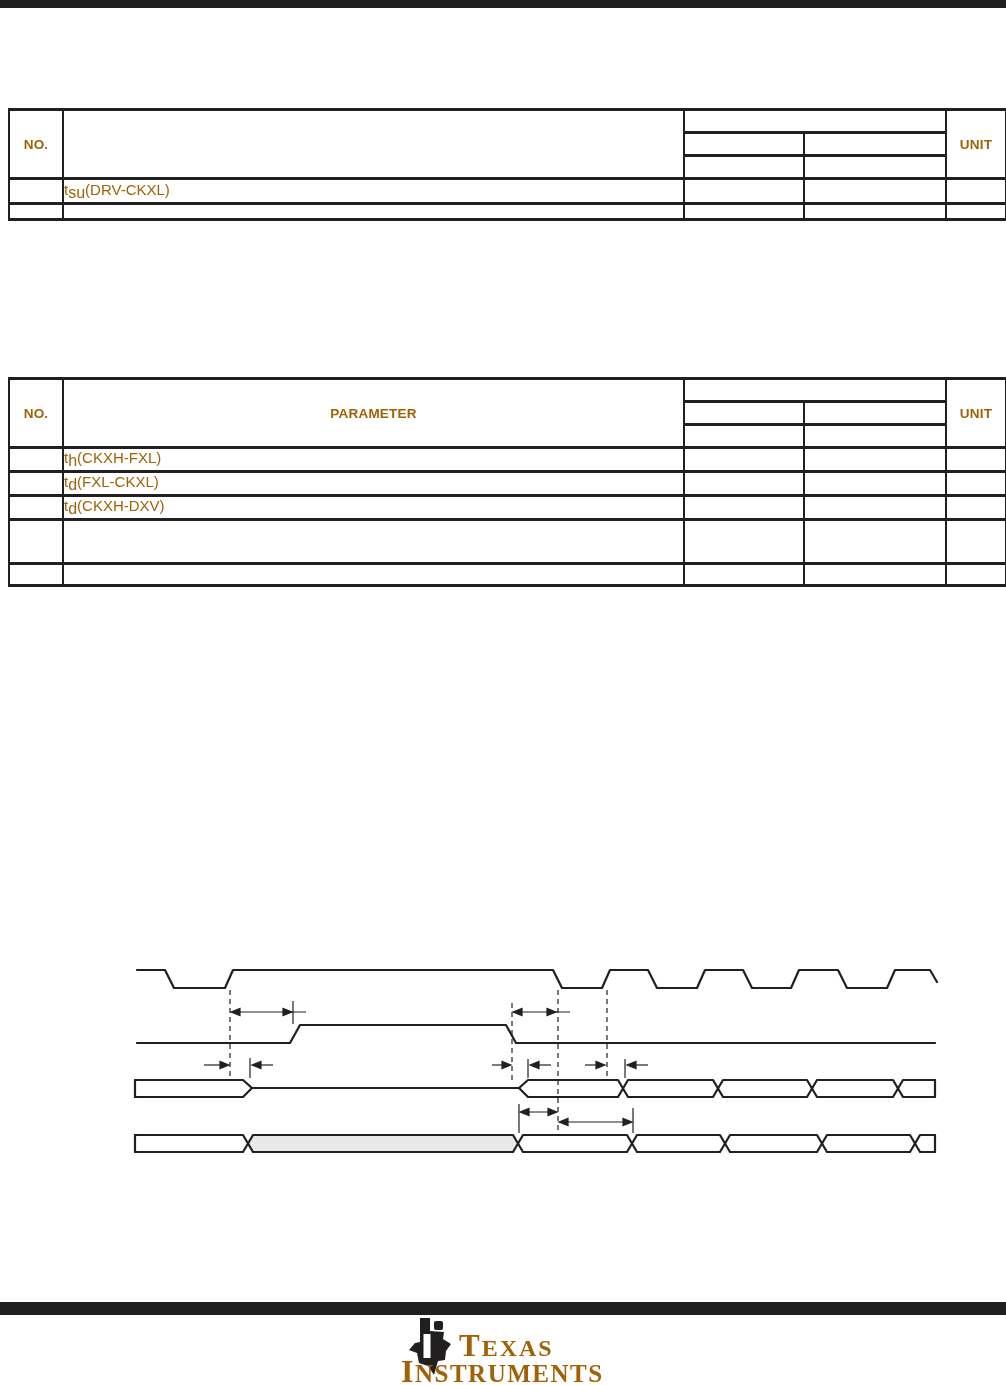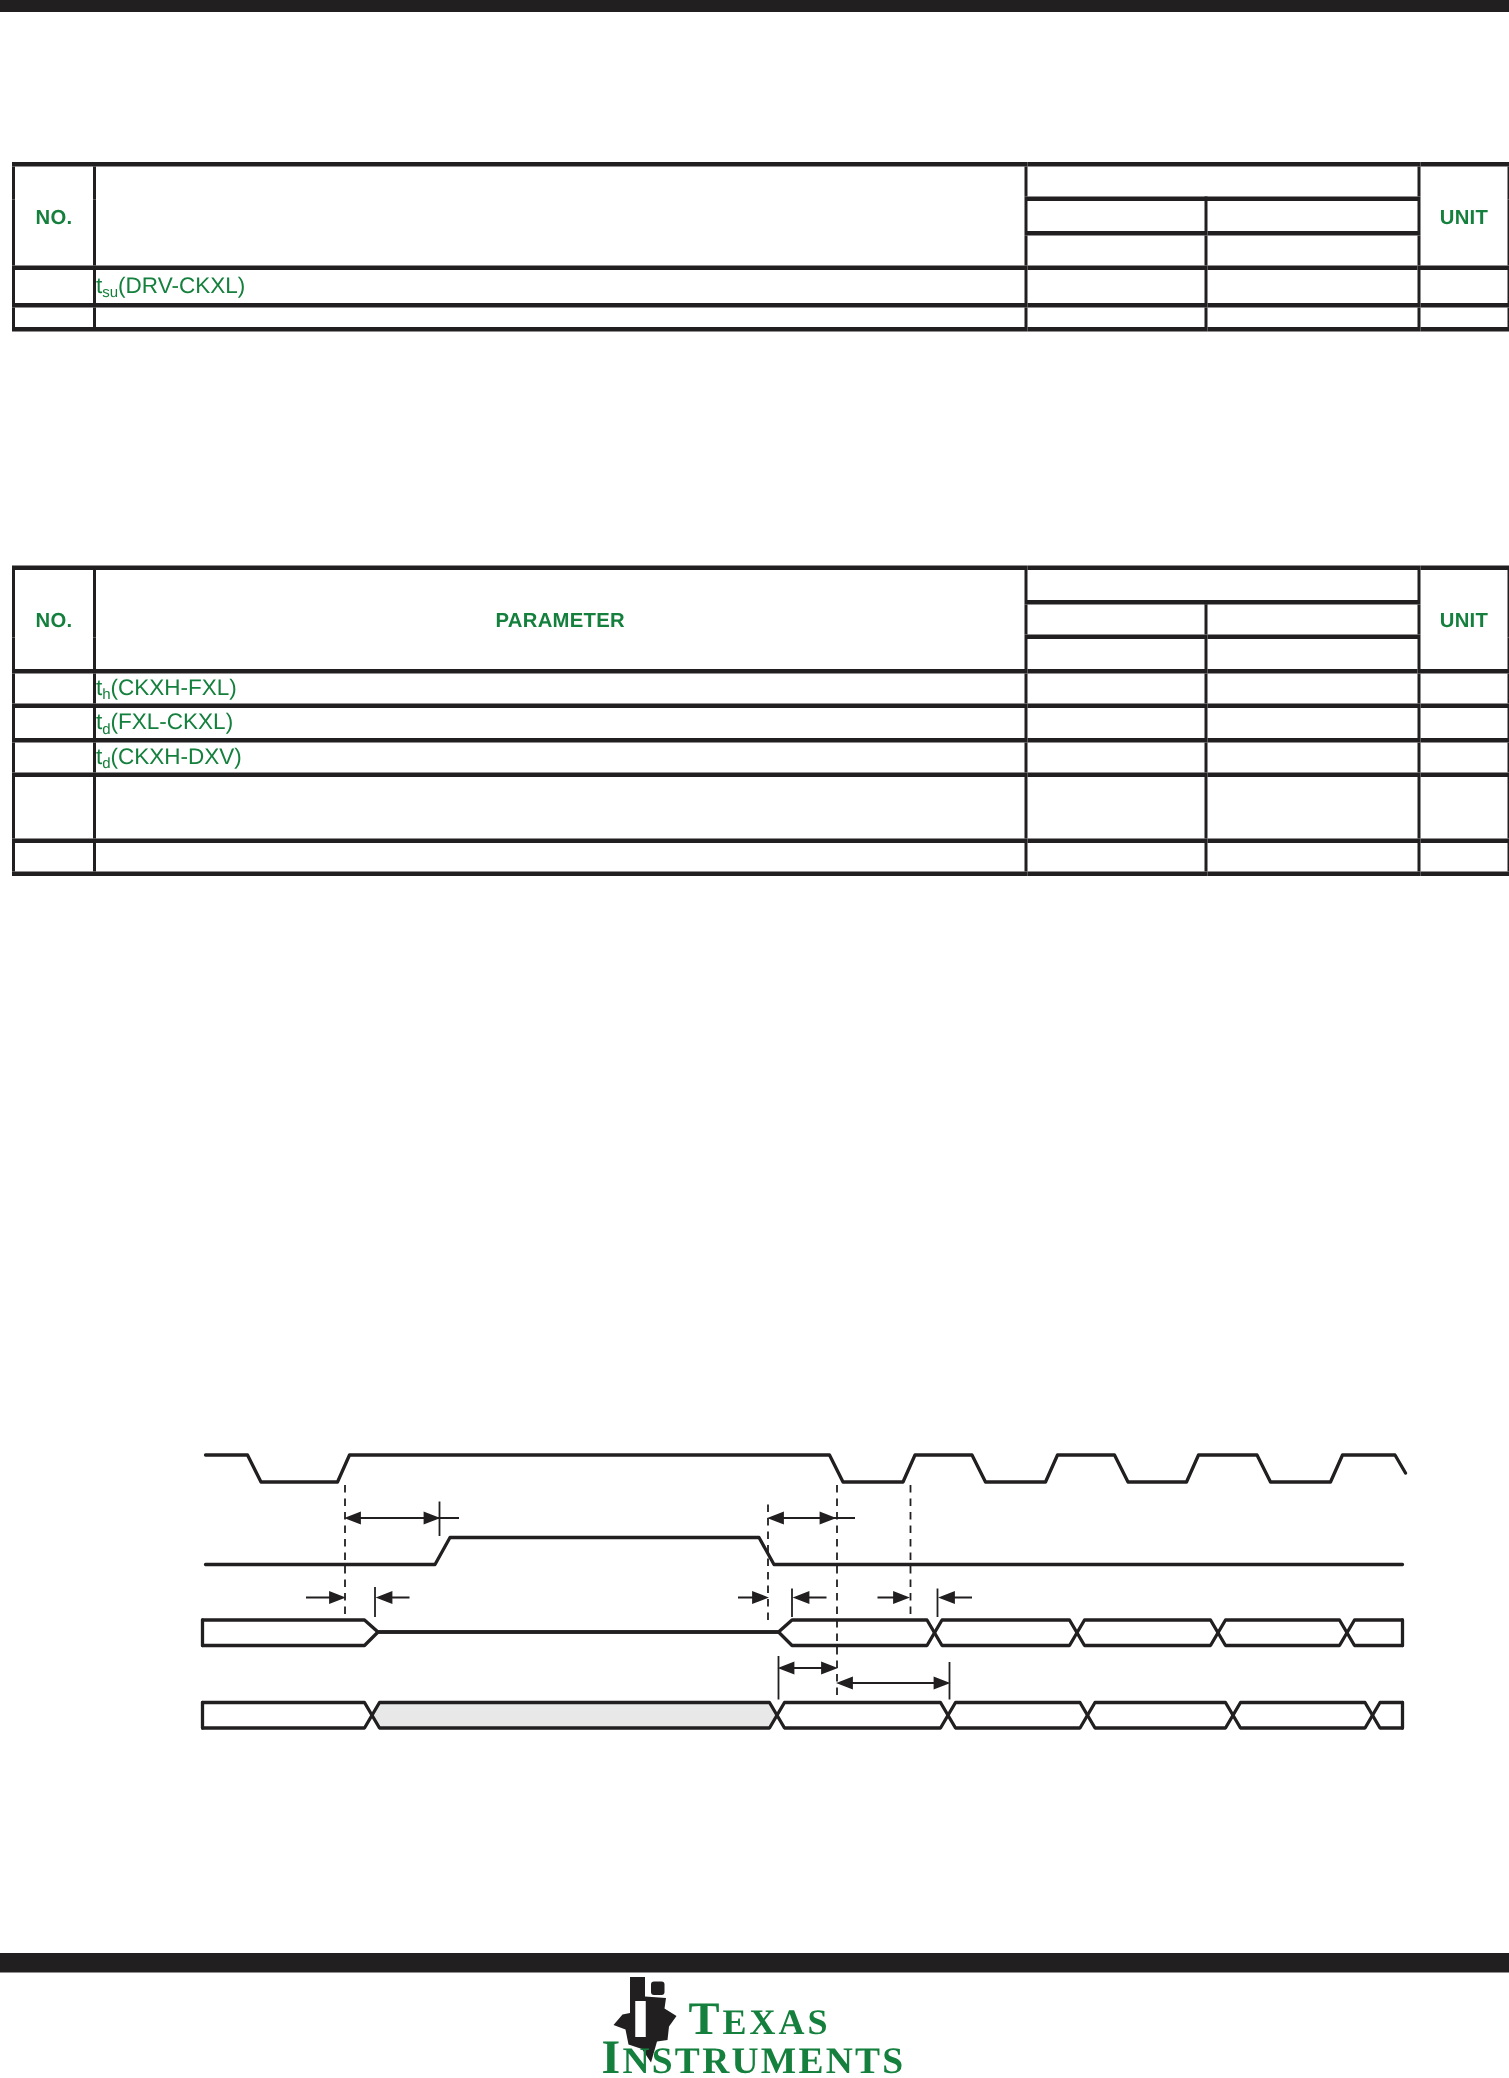--- a/index.html
+++ b/index.html
@@ -1,29 +1,29 @@
 <!DOCTYPE html>
 <html><head>
 <meta charset="utf-8">
 <style>
   html,body{margin:0;padding:0;background:#fff;}
   .sheet{position:relative;width:1006px;height:1385px;background:#ffffff;overflow:hidden;
-         font-family:"Liberation Sans", sans-serif;color:#15803d;}
+         font-family:"Liberation Sans", sans-serif;color:#a16207;}
   .bar{position:absolute;left:0;width:1006px;background:#221f20;}
   .bar-top{top:0;height:8px;}
   .bar-bottom{top:1302px;height:13px;}
 
   table.spec{position:absolute;left:8px;width:997px;border-collapse:collapse;table-layout:fixed;}
   table.spec td{border:2px solid #221f20;border-top-width:3px;border-bottom-width:3px;
                 padding:0;overflow:hidden;white-space:nowrap;}
   .t1{top:108px;}
   .t2{top:377px;}
   td.hd{font-weight:bold;font-size:13.5px;text-align:center;vertical-align:middle;letter-spacing:0.2px;}
   td.param{font-size:15px;padding-left:6px;vertical-align:middle;}
-  td.param sub{font-size:10px;vertical-align:-3px;letter-spacing:0;}
+  td.param sub{font-size:16px;vertical-align:-3px;letter-spacing:0;}
   tr.band{height:23px;}
   tr.r-std1{height:25px;}
   tr.r-thin{height:16px;}
   tr.r-std2{height:23px;margin-top:45px;}
   tr.r-tall{height:44px;}
   tr.r-last{height:22px;}
 
   .diagram{position:absolute;left:125px;top:950px;width:825px;height:215px;}
 
   .logo{position:absolute;top:1314px;left:0;width:1006px;height:71px;}

